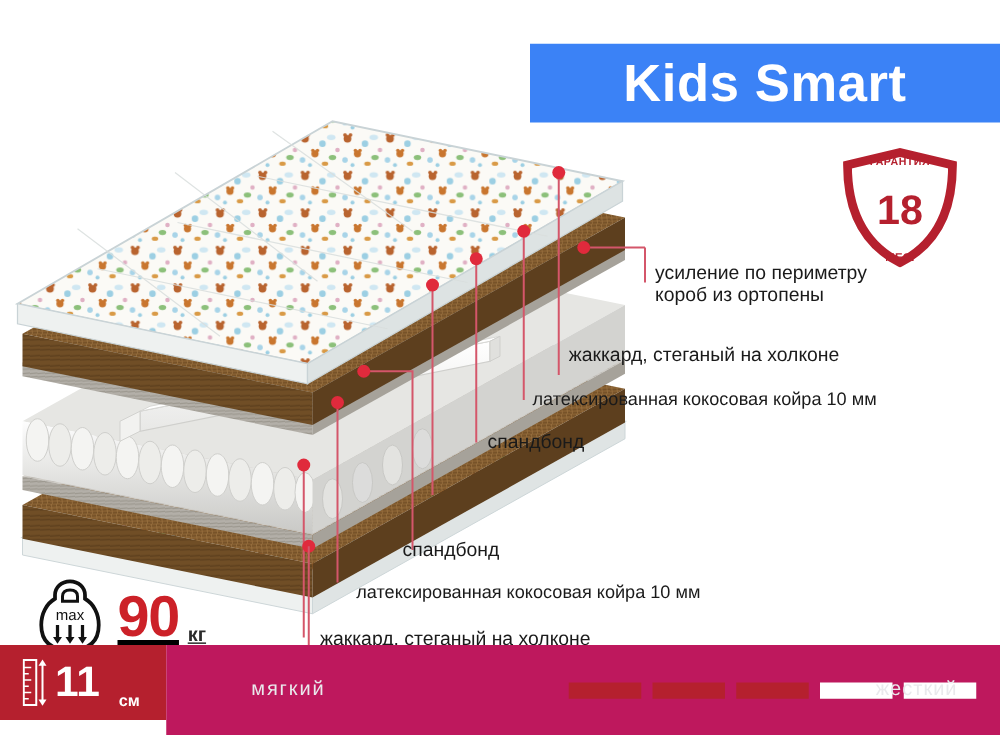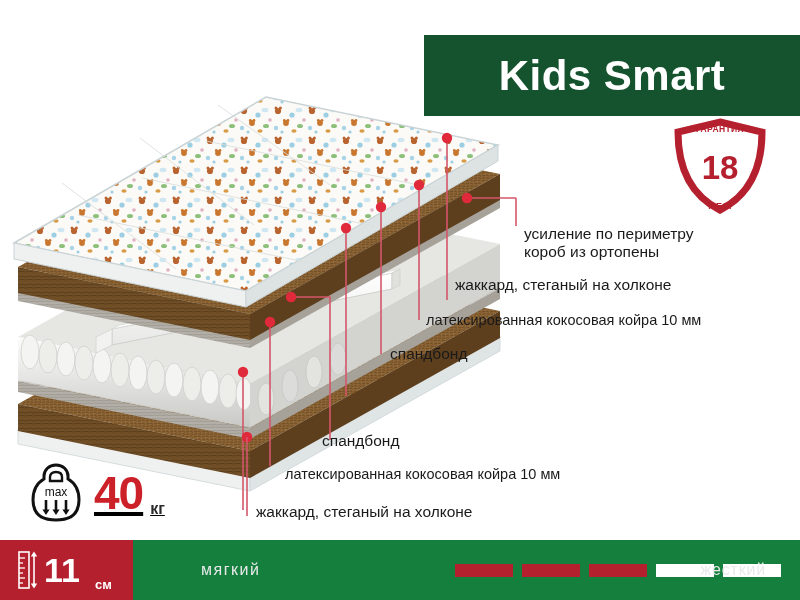--- a/index.html
+++ b/index.html
@@ -1,22 +1,22 @@
 <!DOCTYPE html>
 <html><head>
 <meta charset="utf-8">
 <style>
   html,body{margin:0;padding:0;background:#fff;}
   body{width:800px;height:600px;overflow:hidden;
        font-family:"Liberation Sans","DejaVu Sans",sans-serif;}
   #root{position:relative;width:800px;height:600px;background:#ffffff;}
 
   
-  .title-banner{position:absolute;left:424px;top:35px;width:376px;height:81px;
-      background:#14532d;display:flex;align-items:center;justify-content:center;}
+  .title-banner{position:absolute;left:424px;top:35px;width:376px;height:63px;
+      background:#3b82f6;display:flex;align-items:center;justify-content:center;}
   .title-banner .t{color:#fff;font-size:42px;font-weight:bold;letter-spacing:.5px;
       line-height:1;}
 
   
   .shield-wrap{position:absolute;left:672px;top:118px;width:96px;height:96px;}
   .shield-wrap svg{position:absolute;inset:0;}
   .shield-txt{position:absolute;inset:0;display:flex;flex-direction:column;
       align-items:center;justify-content:center;color:#b5202e;line-height:1;gap:17px;}
   .shield-txt .s-top{font-size:8.5px;font-weight:bold;letter-spacing:.4px;margin-top:4px;}
   .shield-txt .s-num{font-size:33px;font-weight:bold;margin:1px 0 0;}
@@ -36,28 +36,28 @@
 
   
   .weight{position:absolute;left:30px;top:462px;display:flex;align-items:center;text-decoration:underline;}
   .weight .kb{width:52px;height:62px;}
   .weight .num{font-size:46px;font-weight:bold;color:#cc2128;line-height:1;
       margin-left:12px;letter-spacing:-1px;}
   .weight .unit{font-size:16px;color:#2b2b2b;font-weight:bold;margin-left:7px;
       align-self:flex-end;margin-bottom:6px;}
 
   
-  .botbar{position:absolute;left:0;top:540px;width:800px;height:60px;display:flex;text-align:right;}
+  .botbar{position:absolute;left:0;top:516px;width:800px;height:60px;display:flex;text-align:right;}
   .bb-red{width:133px;height:60px;background:#b5202e;display:flex;align-items:center;
       padding-left:18px;box-sizing:border-box;}
   .bb-red .ruler{width:20px;height:40px;flex:0 0 auto;}
   .bb-red .h{font-size:34px;color:#fff;font-weight:bold;margin-left:6px;line-height:1;}
   .bb-red .hu{font-size:13px;color:#fff;font-weight:bold;margin-left:15px;
       align-self:flex-end;margin-bottom:8px;}
-  .bb-dark{flex:1;height:60px;background:#15803d;display:flex;align-items:center;
+  .bb-dark{flex:1;height:72px;background:#be185d;display:flex;align-items:center;
       position:relative;padding-left:36px;}
   .bb-dark .soft{position:absolute;left:68px;font-size:16px;color:#e9e9ec;
       letter-spacing:1.5px;}
   .bb-dark .hard{position:absolute;right:34px;font-size:16px;color:#e9e9ec;
       letter-spacing:.8px;}
   .scale{position:absolute;left:322px;display:flex;gap:9px;}
   .scale .seg{width:58px;height:13px;}
 </style>
 </head>
 <body>
@@ -229,21 +229,21 @@
     <svg viewBox="0 0 96 96">
       <path d="M48 4 L90 14 C90 52 76 78 48 92 C20 78 6 52 6 14 Z" fill="none" stroke="#b5202e" stroke-width="7"></path>
     </svg>
     <div class="shield-txt">
       <span class="s-top">ГАРАНТИЯ</span>
       <span class="s-num">18</span>
       <span class="s-bot">МЕС.</span>
     </div>
   </div>
 
-  <div class="lbl" style="left:524px;top:210px;margin-top:15px;">
+  <div class="lbl" style="left:524px;top:210px;">
     <div>усиление по периметру</div>
     <div>короб из ортопены</div>
   </div>
 
   <div class="lbl" style="left:455px;top:276px;">
     <div>жаккард, стеганый на холконе</div>
   </div>
 
   <div class="lbl" style="left:426px;top:312px;font-size:14.5px;">
     <div>латексированная кокосовая койра 10 мм</div>
@@ -276,21 +276,21 @@
         <path d="M16 38 L16 50"></path>
           <path d="M26 38 L26 50"></path>
           <path d="M36 38 L36 50"></path>
       </g>
       <g fill="#111">
         <path d="M16 53 L12.4 47.6 L19.6 47.6 Z"></path>
         <path d="M26 53 L22.4 47.6 L29.6 47.6 Z"></path>
         <path d="M36 53 L32.4 47.6 L39.6 47.6 Z"></path>
       </g>
     </svg>
-    <span class="num">40</span>
+    <span class="num">90</span>
     <span class="unit">кг</span>
   </div>
 
   <div class="botbar">
     <div class="bb-red">
       <svg class="ruler" viewBox="0 0 20 40">
         <rect x="1" y="2" width="10" height="36" fill="none" stroke="#fff" stroke-width="1.6"></rect>
         <g stroke="#fff" stroke-width="1.3">
           <path d="M1 8 H7"></path>
             <path d="M1 13 H5"></path>

